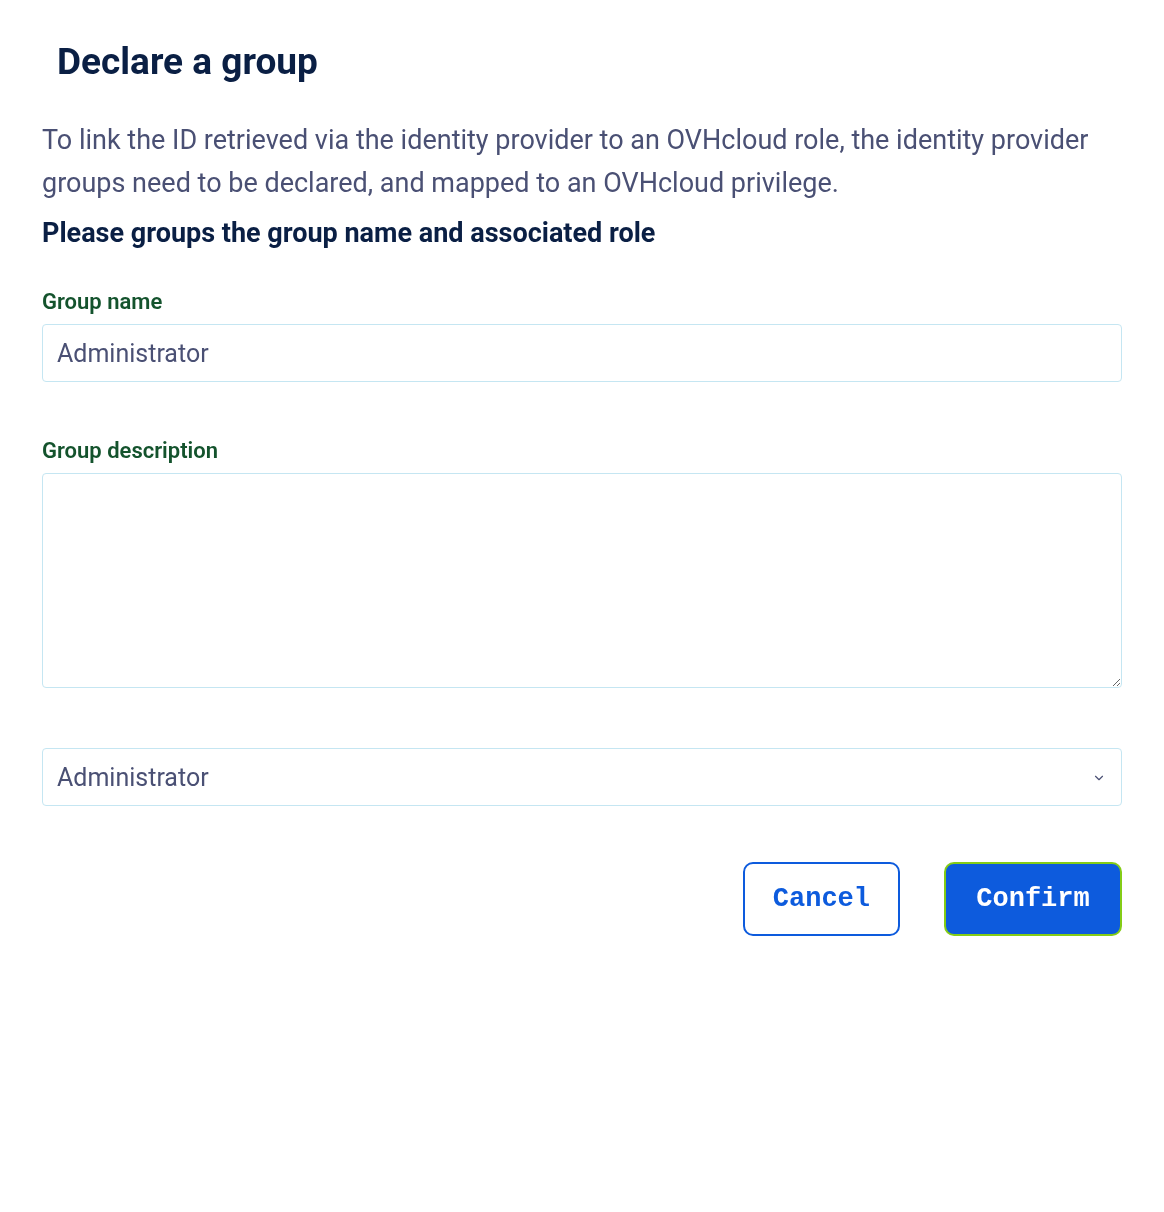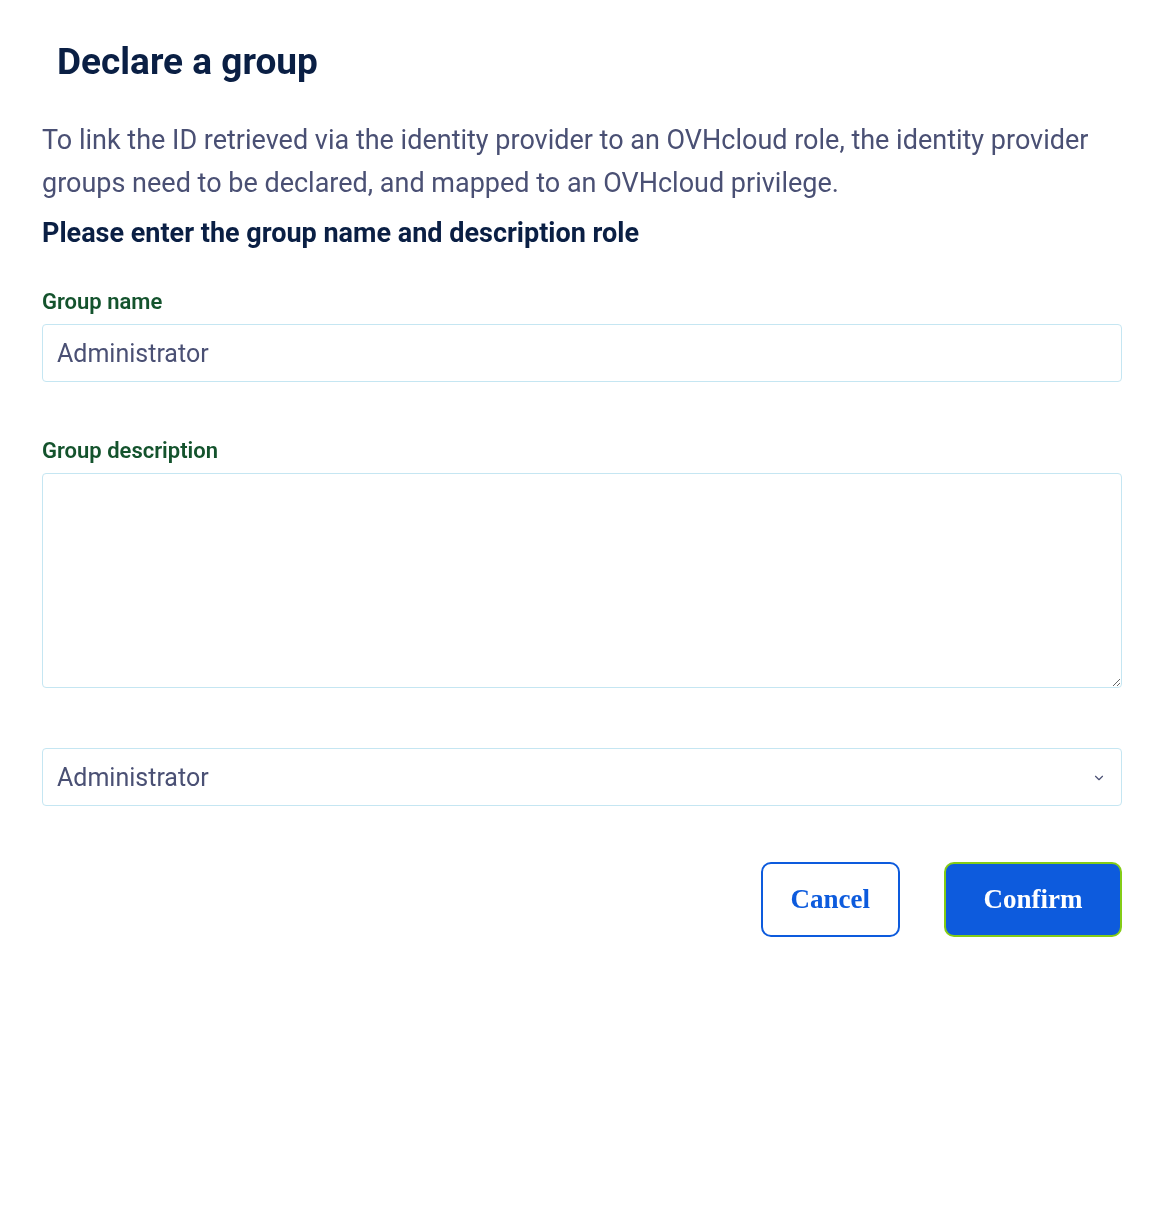--- a/index.html
+++ b/index.html
@@ -112,21 +112,21 @@
       display: flex;
       justify-content: flex-end;
       gap: 44px;
     }
     .btn {
       font-size: 27px;
       font-weight: 600;
       padding: 20px 28px;
       border-radius: 10px;
       cursor: pointer;
-      font-family: Liberation Serif, serif;
+      font-family: Liberation Mono, monospace;
       min-width: 116px;
       text-align: center;
     }
     .btn-cancel {
       background: #ffffff;
       color: #0d5bdd;
       border: 2px solid #0d5bdd;
     }
     .btn-confirm {
       background: #0d5bdd;
@@ -135,21 +135,21 @@
       min-width: 178px;
     }
   </style>
 </head>
 <body>
 
 <h1 class="page-title">Declare a group</h1>
 
 <p class="description">To link the ID retrieved via the identity provider to an OVHcloud role, the identity provider groups need to be declared, and mapped to an OVHcloud privilege.</p>
 
-<h2 class="subheading">Please enter the group name and description role</h2>
+<h2 class="subheading">Please groups the group name and associated role</h2>
 
 <div class="form-group">
   <label class="field-label">Group name</label>
   <input type="text" class="text-input" value="Administrator" style="">
 </div>
 
 <div class="form-group">
   <label class="field-label">Group description</label>
   <textarea class="textarea-input" style=""></textarea>
 </div>

